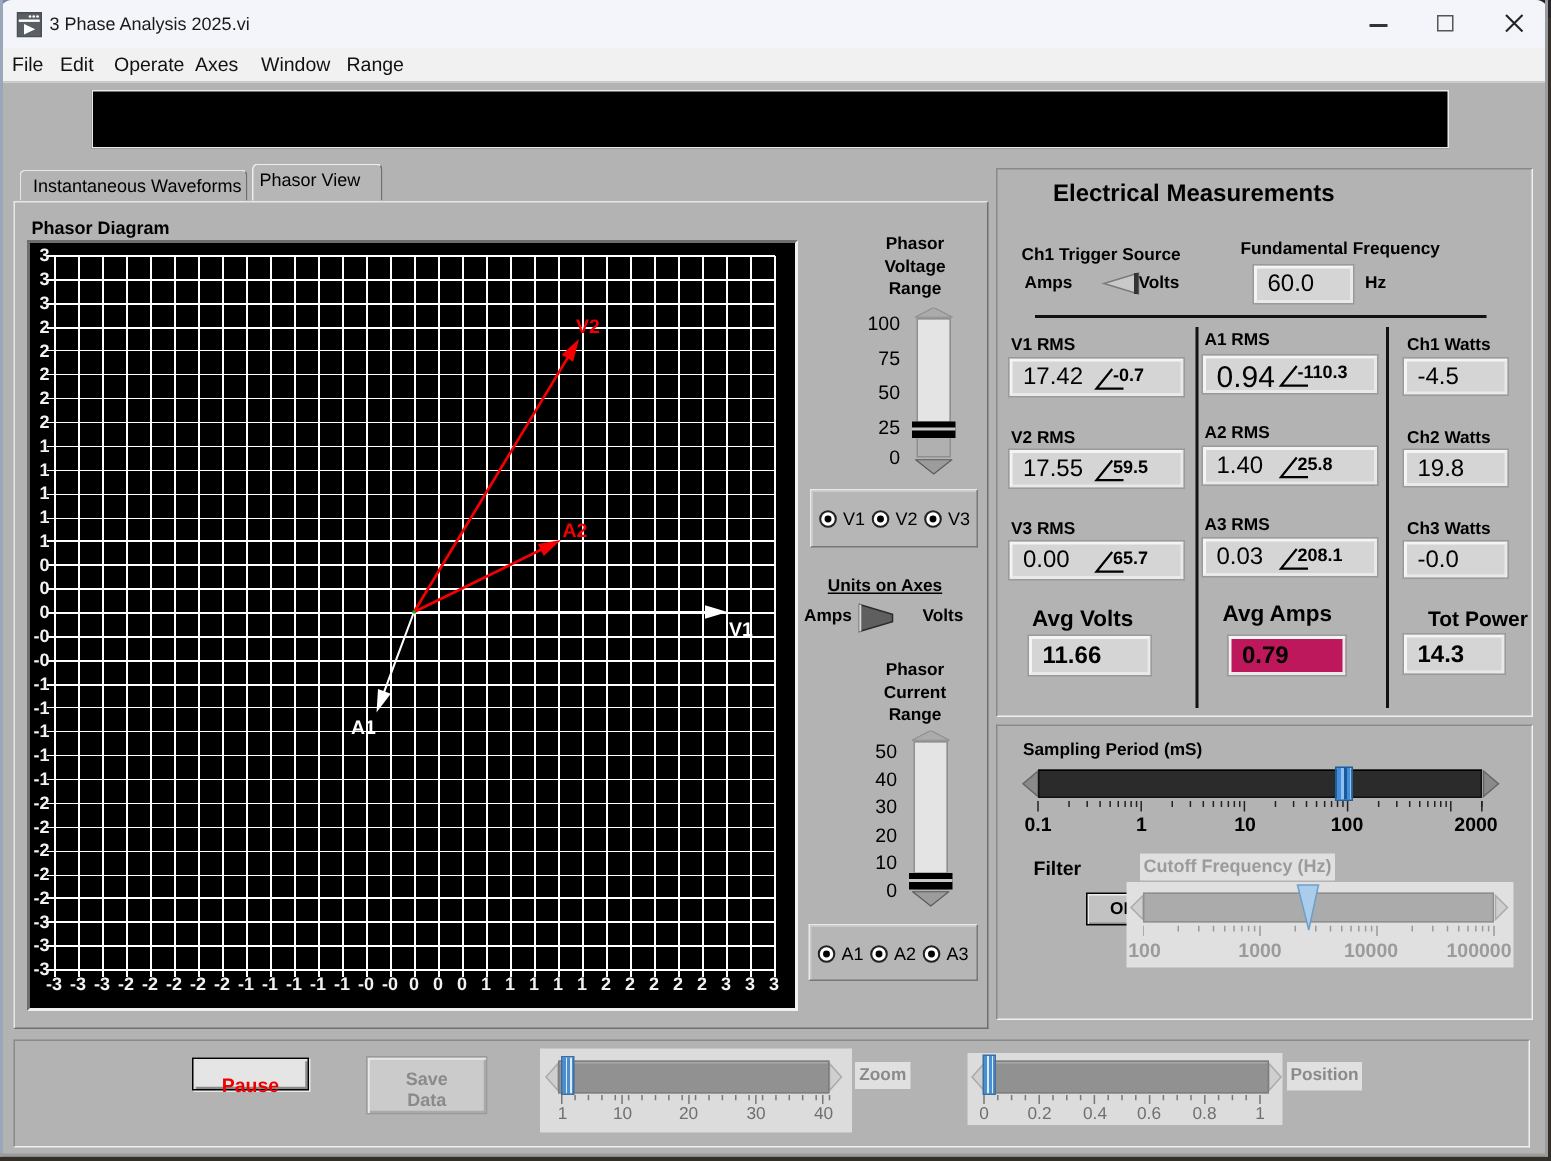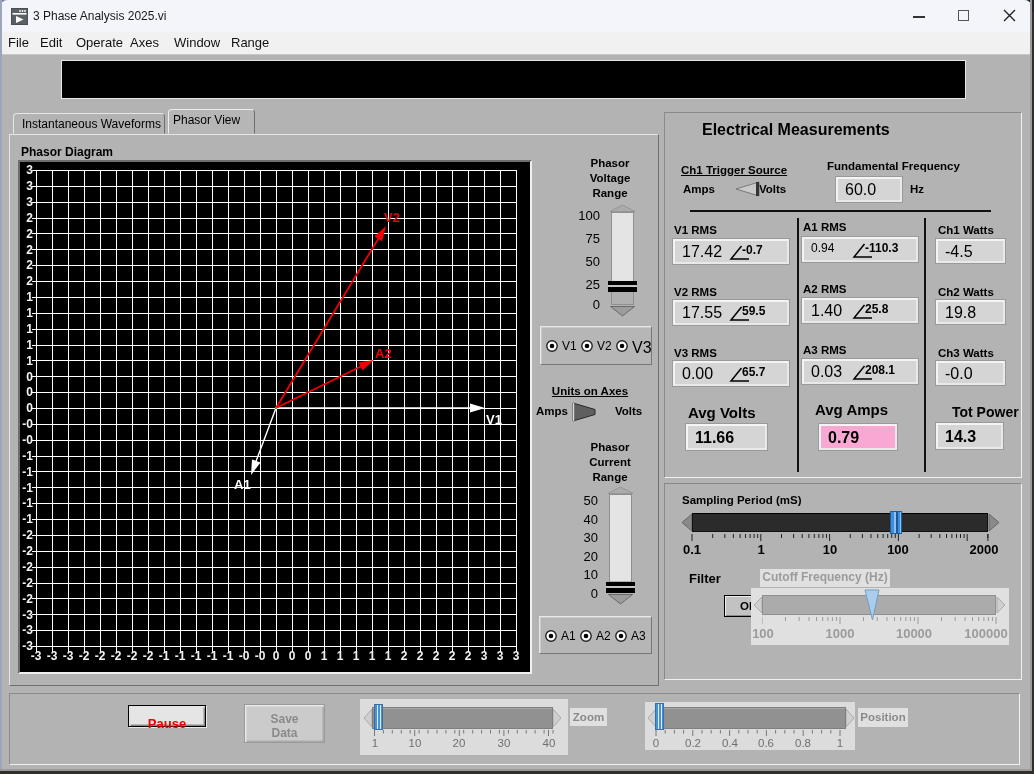--- a/index.html
+++ b/index.html
@@ -263,21 +263,21 @@
     <div style="position:absolute;left:562px;top:339px;font-size:12px;color:#000;">V1</div>
     <svg style="position:absolute;left:581px;top:340px" width="13" height="13">
       <circle cx="6" cy="6" r="5.2" fill="#fff" stroke="#222" stroke-width="1.4"></circle>
       <circle cx="6" cy="6" r="2.3" fill="#000"></circle>
     </svg>
     <div style="position:absolute;left:597px;top:339px;font-size:12px;color:#000;">V2</div>
     <svg style="position:absolute;left:616px;top:340px" width="13" height="13">
       <circle cx="6" cy="6" r="5.2" fill="#fff" stroke="#222" stroke-width="1.4"></circle>
       <circle cx="6" cy="6" r="2.3" fill="#000"></circle>
     </svg>
-    <div style="position:absolute;left:632px;top:339px;font-size:16px;color:#000;">V3</div>
+    <div style="position:absolute;left:632px;top:339px;font-size:12px;color:#000;">V3</div>
     <div style="position:absolute;left:534px;top:385px;width:112px;text-align:center;font-size:11.5px;"><span class="b" style="text-decoration:underline;">Units on Axes</span></div>
     <div style="position:absolute;left:536px;top:405px;font-size:11.5px;"><span class="b">Amps</span></div>
     <div style="position:absolute;left:615px;top:405px;font-size:11.5px;"><span class="b">Volts</span></div>
     <svg style="position:absolute;left:572px;top:402px" width="26" height="20">
       <polygon points="1,1 23,7.5 23,12.5 1,19" fill="#5f5f5f" stroke="#2a2a2a" stroke-width="1"></polygon>
       <line x1="1.5" y1="1" x2="1.5" y2="19" stroke="#d8d8d8" stroke-width="1.4"></line>
     </svg>
     <div style="position:absolute;left:560px;top:440px;width:100px;text-align:center;font-size:11.5px;line-height:15px;"><span class="b">Phasor<br>Current<br>Range</span></div>
     <div style="position:absolute;left:560px;top:493px;width:38px;text-align:right;font-size:13px;color:#000;">50</div>
     <div style="position:absolute;left:560px;top:512px;width:38px;text-align:right;font-size:13px;color:#000;">40</div>
@@ -305,21 +305,21 @@
       <circle cx="6" cy="6" r="2.3" fill="#000"></circle>
     </svg>
     <div style="position:absolute;left:596px;top:629px;font-size:12px;color:#000;">A2</div>
     <svg style="position:absolute;left:615px;top:630px" width="13" height="13">
       <circle cx="6" cy="6" r="5.2" fill="#fff" stroke="#222" stroke-width="1.4"></circle>
       <circle cx="6" cy="6" r="2.3" fill="#000"></circle>
     </svg>
     <div style="position:absolute;left:631px;top:629px;font-size:12px;color:#000;">A3</div>
     <div style="position:absolute;left:664px;top:112px;width:358px;height:366px;border:1px solid;border-color:#8a8a8a #f0f0f0 #f0f0f0 #8a8a8a;box-sizing:border-box;"></div>
     <div style="position:absolute;left:702px;top:121px;font-size:16px;"><span class="b">Electrical Measurements</span></div>
-    <div style="position:absolute;left:681px;top:164px;font-size:11.5px;"><span class="b" style="text-decoration:underline;">Ch1 Trigger Source</span></div>
+    <div style="position:absolute;left:681px;top:164px;font-size:11.5px;"><span class="b" style="">Ch1 Trigger Source</span></div>
     <div style="position:absolute;left:683px;top:183px;font-size:11.5px;"><span class="b">Amps</span></div>
     <div style="position:absolute;left:759px;top:183px;font-size:11.5px;"><span class="b">Volts</span></div>
     <svg style="position:absolute;left:734px;top:181px" width="26" height="16">
       <polygon points="25,1 25,15 2,8" fill="#c9c9c9" stroke="#7a7a7a" stroke-width="1"></polygon>
       <rect x="22" y="1" width="3" height="14" fill="#333"></rect>
     </svg>
     <div style="position:absolute;left:827px;top:160px;font-size:11.5px;"><span class="b">Fundamental Frequency</span></div>
     <div style="position:absolute;left:836px;top:177px;width:66px;height:25px;background:#d5d5d5;border:2px solid;border-color:#f4f4f4 #e9e9e9 #e9e9e9 #f4f4f4;outline:1px solid #9a9a9a;box-sizing:border-box;">
       <span style="position:absolute;left:7px;top:2px;font-size:16px;">60.0</span>
     </div>
@@ -330,21 +330,21 @@
     <div style="position:absolute;left:674px;top:224px;font-size:11.5px;"><span class="b">V1 RMS</span></div>
     <div style="position:absolute;left:673px;top:239px;width:116px;height:25px;background:#d5d5d5;border:2px solid;border-color:#f4f4f4 #e9e9e9 #e9e9e9 #f4f4f4;outline:1px solid #9a9a9a;box-sizing:border-box;">
       <span style="position:absolute;left:7px;top:2px;font-size:16px;">17.42</span>
       <span style="position:absolute;left:54px;top:3px;"><svg width="21" height="17" style="vertical-align:-3px">
           <path d="M12.5 2 L2 15 L20 15" stroke="#000" stroke-width="1.5" fill="none"></path>
         </svg></span>
       <span style="position:absolute;left:67px;top:2px;font-size:12px;font-weight:bold;">-0.7</span>
     </div>
     <div style="position:absolute;left:803px;top:221px;font-size:11.5px;"><span class="b">A1 RMS</span></div>
     <div style="position:absolute;left:802px;top:237px;width:116px;height:25px;background:#d5d5d5;border:2px solid;border-color:#f4f4f4 #e9e9e9 #e9e9e9 #f4f4f4;outline:1px solid #9a9a9a;box-sizing:border-box;">
-      <span style="position:absolute;left:7px;top:2px;font-size:12px;">0.94</span>
+      <span style="position:absolute;left:7px;top:2px;font-size:20px;">0.94</span>
       <span style="position:absolute;left:48px;top:3px;"><svg width="21" height="17" style="vertical-align:-3px">
           <path d="M12.5 2 L2 15 L20 15" stroke="#000" stroke-width="1.5" fill="none"></path>
         </svg></span>
       <span style="position:absolute;left:61px;top:2px;font-size:12px;font-weight:bold;">-110.3</span>
     </div>
     <div style="position:absolute;left:938px;top:224px;font-size:11.5px;"><span class="b">Ch1 Watts</span></div>
     <div style="position:absolute;left:936px;top:239px;width:69px;height:24px;background:#d5d5d5;border:2px solid;border-color:#f4f4f4 #e9e9e9 #e9e9e9 #f4f4f4;outline:1px solid #9a9a9a;box-sizing:border-box;">
       <span style="position:absolute;left:7px;top:2px;font-size:16px;">-4.5</span>
     </div>
     <div style="position:absolute;left:674px;top:286px;font-size:11.5px;"><span class="b">V2 RMS</span></div>
@@ -385,21 +385,21 @@
     </div>
     <div style="position:absolute;left:938px;top:347px;font-size:11.5px;"><span class="b">Ch3 Watts</span></div>
     <div style="position:absolute;left:936px;top:361px;width:69px;height:24px;background:#d5d5d5;border:2px solid;border-color:#f4f4f4 #e9e9e9 #e9e9e9 #f4f4f4;outline:1px solid #9a9a9a;box-sizing:border-box;">
       <span style="position:absolute;left:7px;top:2px;font-size:16px;">-0.0</span>
     </div>
     <div style="position:absolute;left:688px;top:404px;font-size:15px;"><span class="b">Avg Volts</span></div>
     <div style="position:absolute;left:686px;top:424px;width:81px;height:26px;background:#d5d5d5;border:2px solid;border-color:#f4f4f4 #e9e9e9 #e9e9e9 #f4f4f4;outline:1px solid #9a9a9a;box-sizing:border-box;">
       <span style="position:absolute;left:7px;top:3px;font-size:16px;font-weight:bold;">11.66</span>
     </div>
     <div style="position:absolute;left:815px;top:401px;font-size:15px;"><span class="b">Avg Amps</span></div>
-    <div style="position:absolute;left:819px;top:424px;width:78px;height:26px;background:#f9a8d4;border:2px solid;border-color:#f4f4f4 #e9e9e9 #e9e9e9 #f4f4f4;outline:1px solid #9a9a9a;box-sizing:border-box;">
+    <div style="position:absolute;left:819px;top:424px;width:78px;height:26px;background:#be185d;border:2px solid;border-color:#f4f4f4 #e9e9e9 #e9e9e9 #f4f4f4;outline:1px solid #9a9a9a;box-sizing:border-box;">
       <span style="position:absolute;left:7px;top:3px;font-size:16px;font-weight:bold;">0.79</span>
     </div>
     <div style="position:absolute;left:936px;top:404px;font-size:14px;margin-left:16px;"><span class="b">Tot Power</span></div>
     <div style="position:absolute;left:936px;top:423px;width:67px;height:26px;background:#d5d5d5;border:2px solid;border-color:#f4f4f4 #e9e9e9 #e9e9e9 #f4f4f4;outline:1px solid #9a9a9a;box-sizing:border-box;">
       <span style="position:absolute;left:7px;top:3px;font-size:16px;font-weight:bold;">14.3</span>
     </div>
     <div style="position:absolute;left:664px;top:483px;width:358px;height:197px;border:1px solid;border-color:#8a8a8a #f0f0f0 #f0f0f0 #8a8a8a;box-sizing:border-box;"></div>
     <div style="position:absolute;left:682px;top:494px;font-size:11.5px;text-align:center;"><span class="b">Sampling Period (mS)</span></div>
     <svg style="position:absolute;left:681px;top:513px" width="12" height="19">
       <polygon points="11,1 11,18 1,9.5" fill="#8a8a8a" stroke="#666"></polygon>

